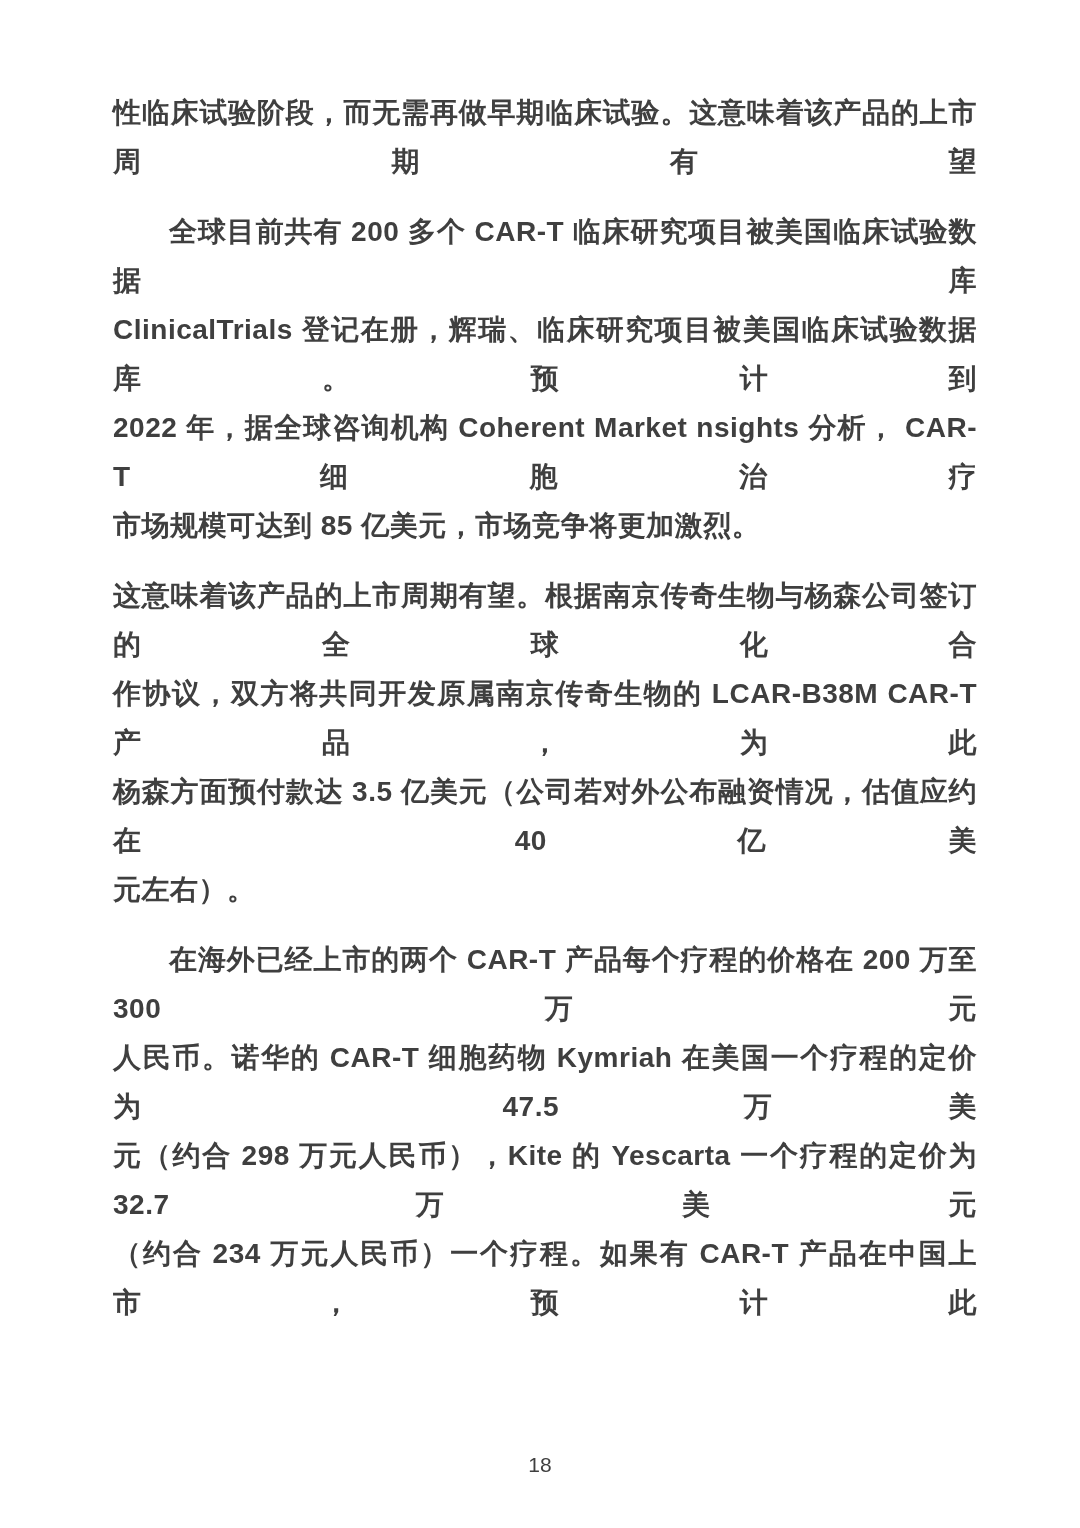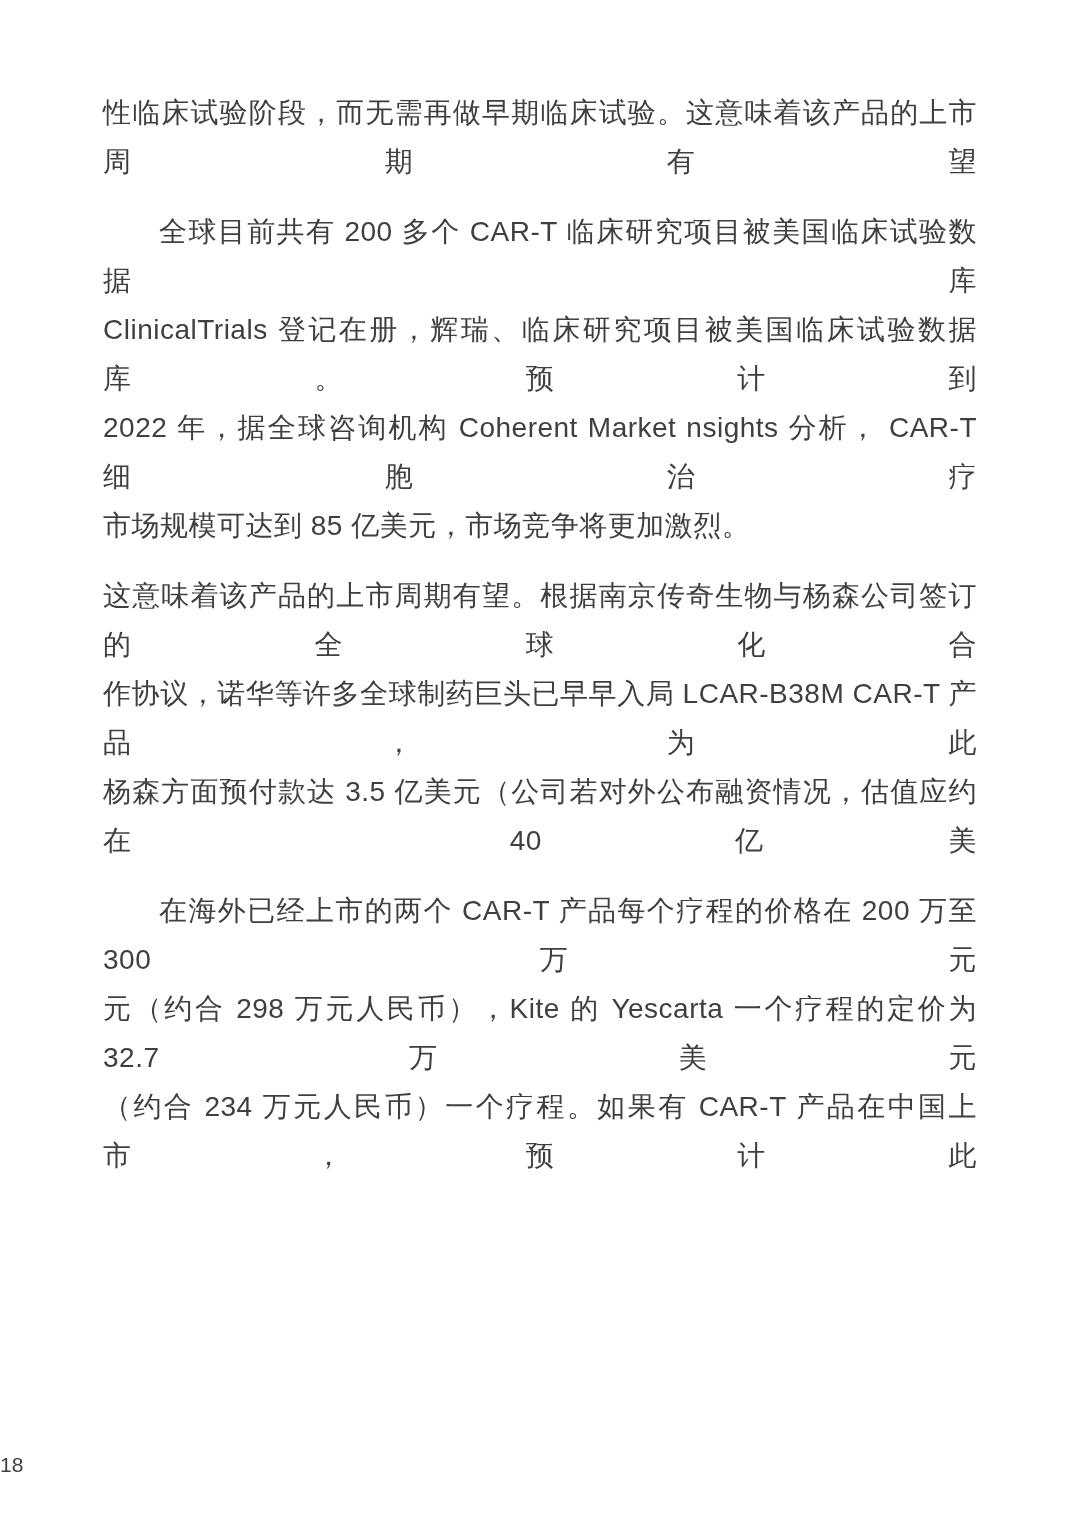--- a/index.html
+++ b/index.html
@@ -25,38 +25,40 @@
     position: absolute;
     left: 103px;
     top: 88px;
     width: 874px;
     color: #3f3f3f;
     font-size: 28px;
     line-height: 49px;
     letter-spacing: 0.5px;
   }
   .para {
-    margin: 0 0 21px 0;
+    margin: 0 0 21px 10px;
+    font-weight: bold;
   }
   .tline {
     text-align: justify;
     text-align-last: justify;
     white-space: normal;
   }
   .tline.last {
     text-align-last: left;
   }
   .tline.indent {
     text-indent: 2em;
   }
   .footer {
     position: absolute;
     left: 0;
     top: 1450px;
     width: 1080px;
+    text-align: center;
     color: #3f3f3f;
     font-size: 21px;
     line-height: 30px;
   }
 </style>
 </head>
 <body>
 
 <div class="page">
 
@@ -68,26 +70,28 @@
 
     <div class="para">
       <div class="tline indent">全球目前共有 200 多个 CAR-T 临床研究项目被美国临床试验数据库</div>
       <div class="tline">ClinicalTrials 登记在册，辉瑞、临床研究项目被美国临床试验数据库。预计到</div>
       <div class="tline">2022 年，据全球咨询机构 Coherent Market nsights 分析， CAR-T 细胞治疗</div>
       <div class="tline last">市场规模可达到 85 亿美元，市场竞争将更加激烈。</div>
     </div>
 
     <div class="para">
       <div class="tline">这意味着该产品的上市周期有望。根据南京传奇生物与杨森公司签订的全球化合</div>
-      <div class="tline">作协议，诺华等许多全球制药巨头已早早入局 LCAR-B38M CAR-T 产品，为此</div>
+      <div class="tline">作协议，双方将共同开发原属南京传奇生物的 LCAR-B38M CAR-T 产品，为此</div>
       <div class="tline">杨森方面预付款达 3.5 亿美元（公司若对外公布融资情况，估值应约在 40 亿美</div>
+      <div class="tline last">元左右）。</div>
     </div>
 
     <div class="para">
       <div class="tline indent">在海外已经上市的两个 CAR-T 产品每个疗程的价格在 200 万至 300 万元</div>
+      <div class="tline">人民币。诺华的 CAR-T 细胞药物 Kymriah 在美国一个疗程的定价为 47.5 万美</div>
       <div class="tline">元（约合 298 万元人民币），Kite 的 Yescarta 一个疗程的定价为 32.7 万美元</div>
       <div class="tline">（约合 234 万元人民币）一个疗程。如果有 CAR-T 产品在中国上市，预计此</div>
 
     </div>
 
   </div>
 
   <div class="footer">18</div>
 
 </div>

